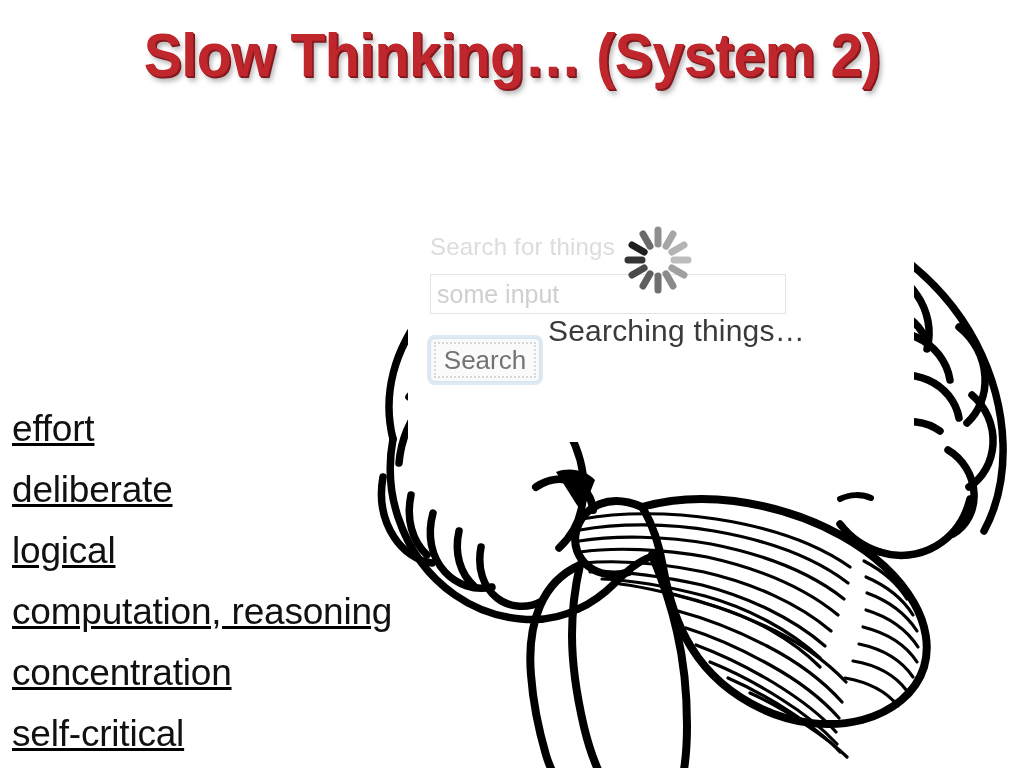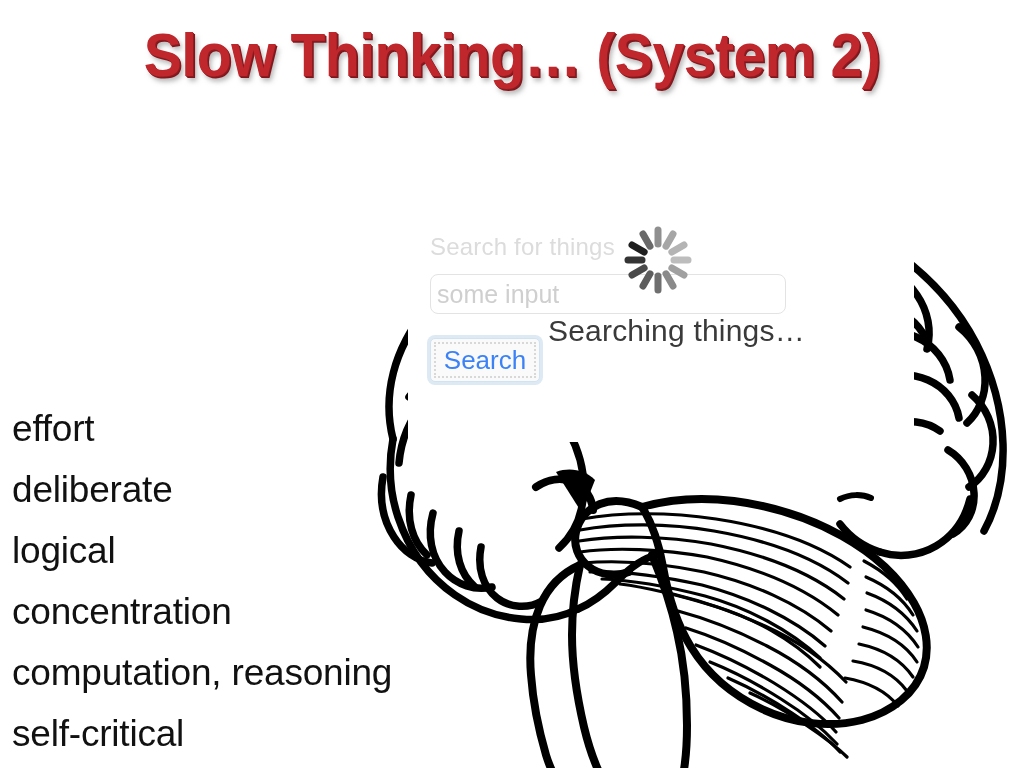--- a/index.html
+++ b/index.html
@@ -83,36 +83,36 @@
     width: 342px;
     height: 34px;
     box-sizing: content-box;
     padding: 2px 6px;
     border: 1px solid #e3e3e3;
     background: #ffffff;
     font-family: "Liberation Sans", sans-serif;
     font-size: 25px;
     color: #cfcfcf;
     outline: none;
-    border-radius: 8px;
+    border-radius: 0;
   }
   #search-input::placeholder { color: #cfcfcf; opacity: 1; }
 
   #search-button {
     display: block;
     margin-top: 24px;
     width: 110px;
     height: 44px;
     background: #fafafa;
     border: 1px solid #cfe3f0;
     border-radius: 5px;
     box-shadow: 0 0 0 3px #ddeaf4;
     font-family: "Liberation Sans", sans-serif;
     font-size: 26px;
-    color: #3b82f6;
+    color: #737373;
     padding: 0;
     cursor: pointer;
     position: relative;
     text-align: right;
   }
   #search-button .dotted {
     position: absolute;
     left: 3px; top: 3px; right: 3px; bottom: 3px;
     border: 2px dotted #d8d8d8;
     display: flex;
@@ -145,20 +145,21 @@
 
   
   #attribute-list {
     position: absolute;
     left: 12px;
     top: 398px;
     z-index: 5;
     list-style: none;
     margin: 0;
     padding: 0;
+    text-decoration: underline;
   }
   #attribute-list li {
     font-family: "Liberation Sans", sans-serif;
     font-size: 37px;
     line-height: 61px;
     color: #111111;
     white-space: nowrap;
     letter-spacing: -0.2px;
   }
 </style>
@@ -394,16 +395,16 @@
     </g>
   </svg>
 </div>
 
 <div id="searching-status">Searching things…</div>
 
 <ul id="attribute-list">
   <li>effort</li>
   <li>deliberate</li>
   <li>logical</li>
+  <li>computation, reasoning</li>
   <li>concentration</li>
-  <li>computation, reasoning</li>
   <li>self-critical</li>
 </ul>
 
 </body></html>

